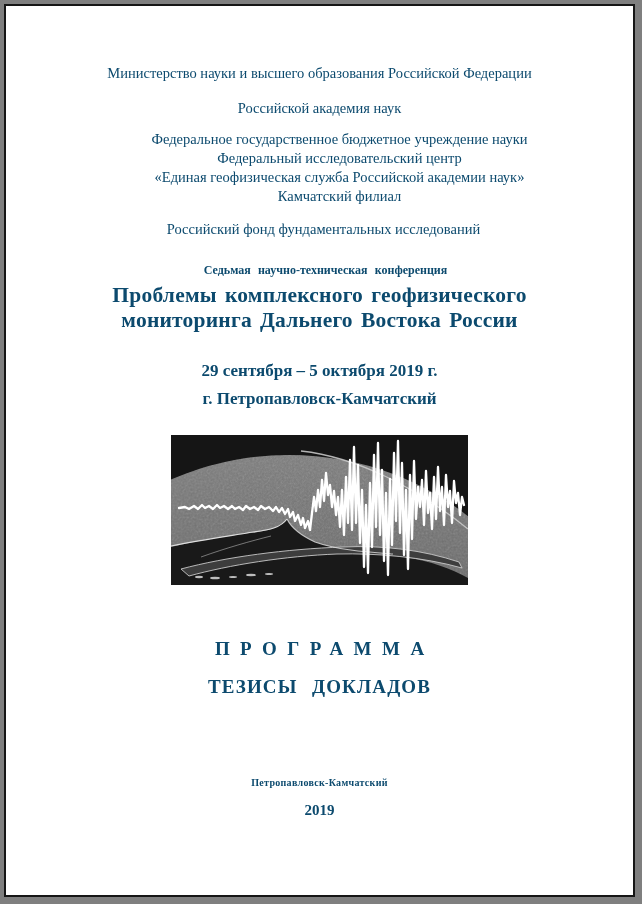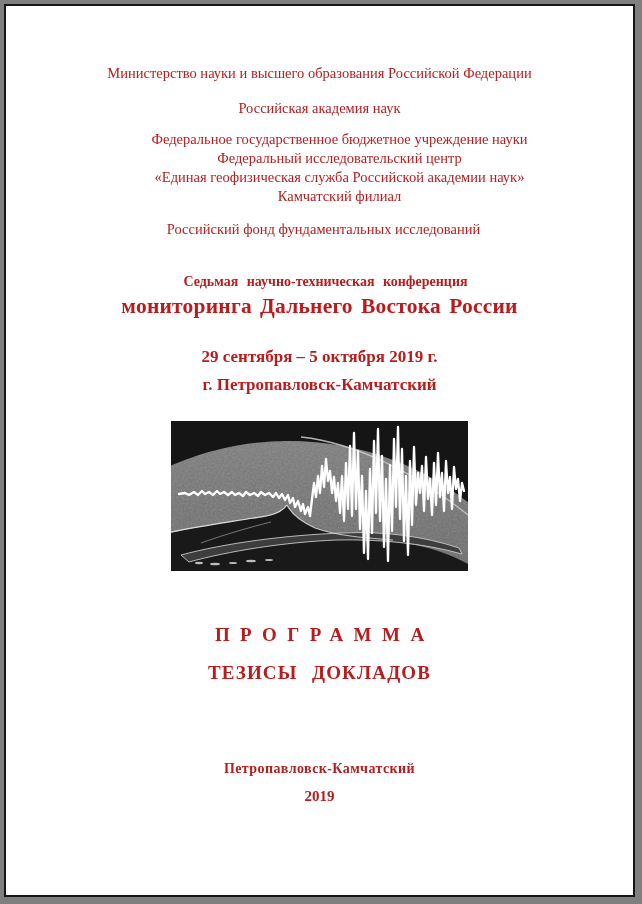--- a/index.html
+++ b/index.html
@@ -17,21 +17,21 @@
   .page {
     position: absolute;
     left: 4px;
     top: 4px;
     width: 631px;
     height: 893px;
     box-sizing: border-box;
     background: #ffffff;
     border: 2px solid #161616;
     font-family: "Liberation Serif", "DejaVu Serif", serif;
-    color: #b91c1c;
+    color: #0c4a6e;
     text-align: center;
     overflow: hidden;
   }
   .ministry {
     margin-top: 58px;
     font-size: 14.5px;
     line-height: 18px;
   }
   .academy {
     margin-top: 17px;
@@ -44,22 +44,22 @@
     line-height: 19px;
     padding-left: 40px;
   }
   .foundation {
     margin-top: 14px;
     font-size: 14.5px;
     line-height: 18px;
     padding-left: 8px;
   }
   .kicker {
-    margin-top: 33px;
-    font-size: 14px;
+    margin-top: 22px;
+    font-size: 12px;
     line-height: 21px;
     font-weight: bold;
     word-spacing: 0.35em;
     padding-left: 12px;
   }
   .conf-title {
     margin-top: 2px;
     font-size: 21.5px;
     line-height: 25px;
     font-weight: bold;
@@ -94,54 +94,55 @@
   .tezisy {
     margin-top: 15px;
     font-size: 19px;
     line-height: 23px;
     font-weight: bold;
     letter-spacing: 0.06em;
     word-spacing: 0.45em;
   }
   .footer-city {
     margin-top: 76px;
-    font-size: 14px;
+    font-size: 10px;
     line-height: 18px;
     font-weight: bold;
     letter-spacing: 0.03em;
   }
   .footer-year {
     margin-top: 9px;
     font-size: 15px;
     line-height: 18px;
     font-weight: bold;
   }
 </style>
 </head>
 <body>
 
 <div class="viewport">
   <div class="page">
 
     <div class="ministry">Министерство науки и высшего образования Российской Федерации</div>
 
-    <div class="academy">Российская академия наук</div>
+    <div class="academy">Российской академия наук</div>
 
     <div class="institution">
       <div>Федеральное государственное бюджетное учреждение науки</div>
       <div>Федеральный исследовательский центр</div>
       <div>«Единая геофизическая служба Российской академии наук»</div>
       <div>Камчатский филиал</div>
     </div>
 
     <div class="foundation">Российский фонд фундаментальных исследований</div>
 
     <div class="kicker">Седьмая научно-техническая конференция</div>
 
     <div class="conf-title">
+      <div>Проблемы комплексного геофизического</div>
       <div>мониторинга Дальнего Востока России</div>
     </div>
 
     <div class="dates">29 сентября – 5 октября 2019 г.</div>
 
     <div class="location">г. Петропавловск-Камчатский</div>
 
     <div class="cover">
       <svg width="297" height="150" viewBox="0 0 297 150">
         <defs>

